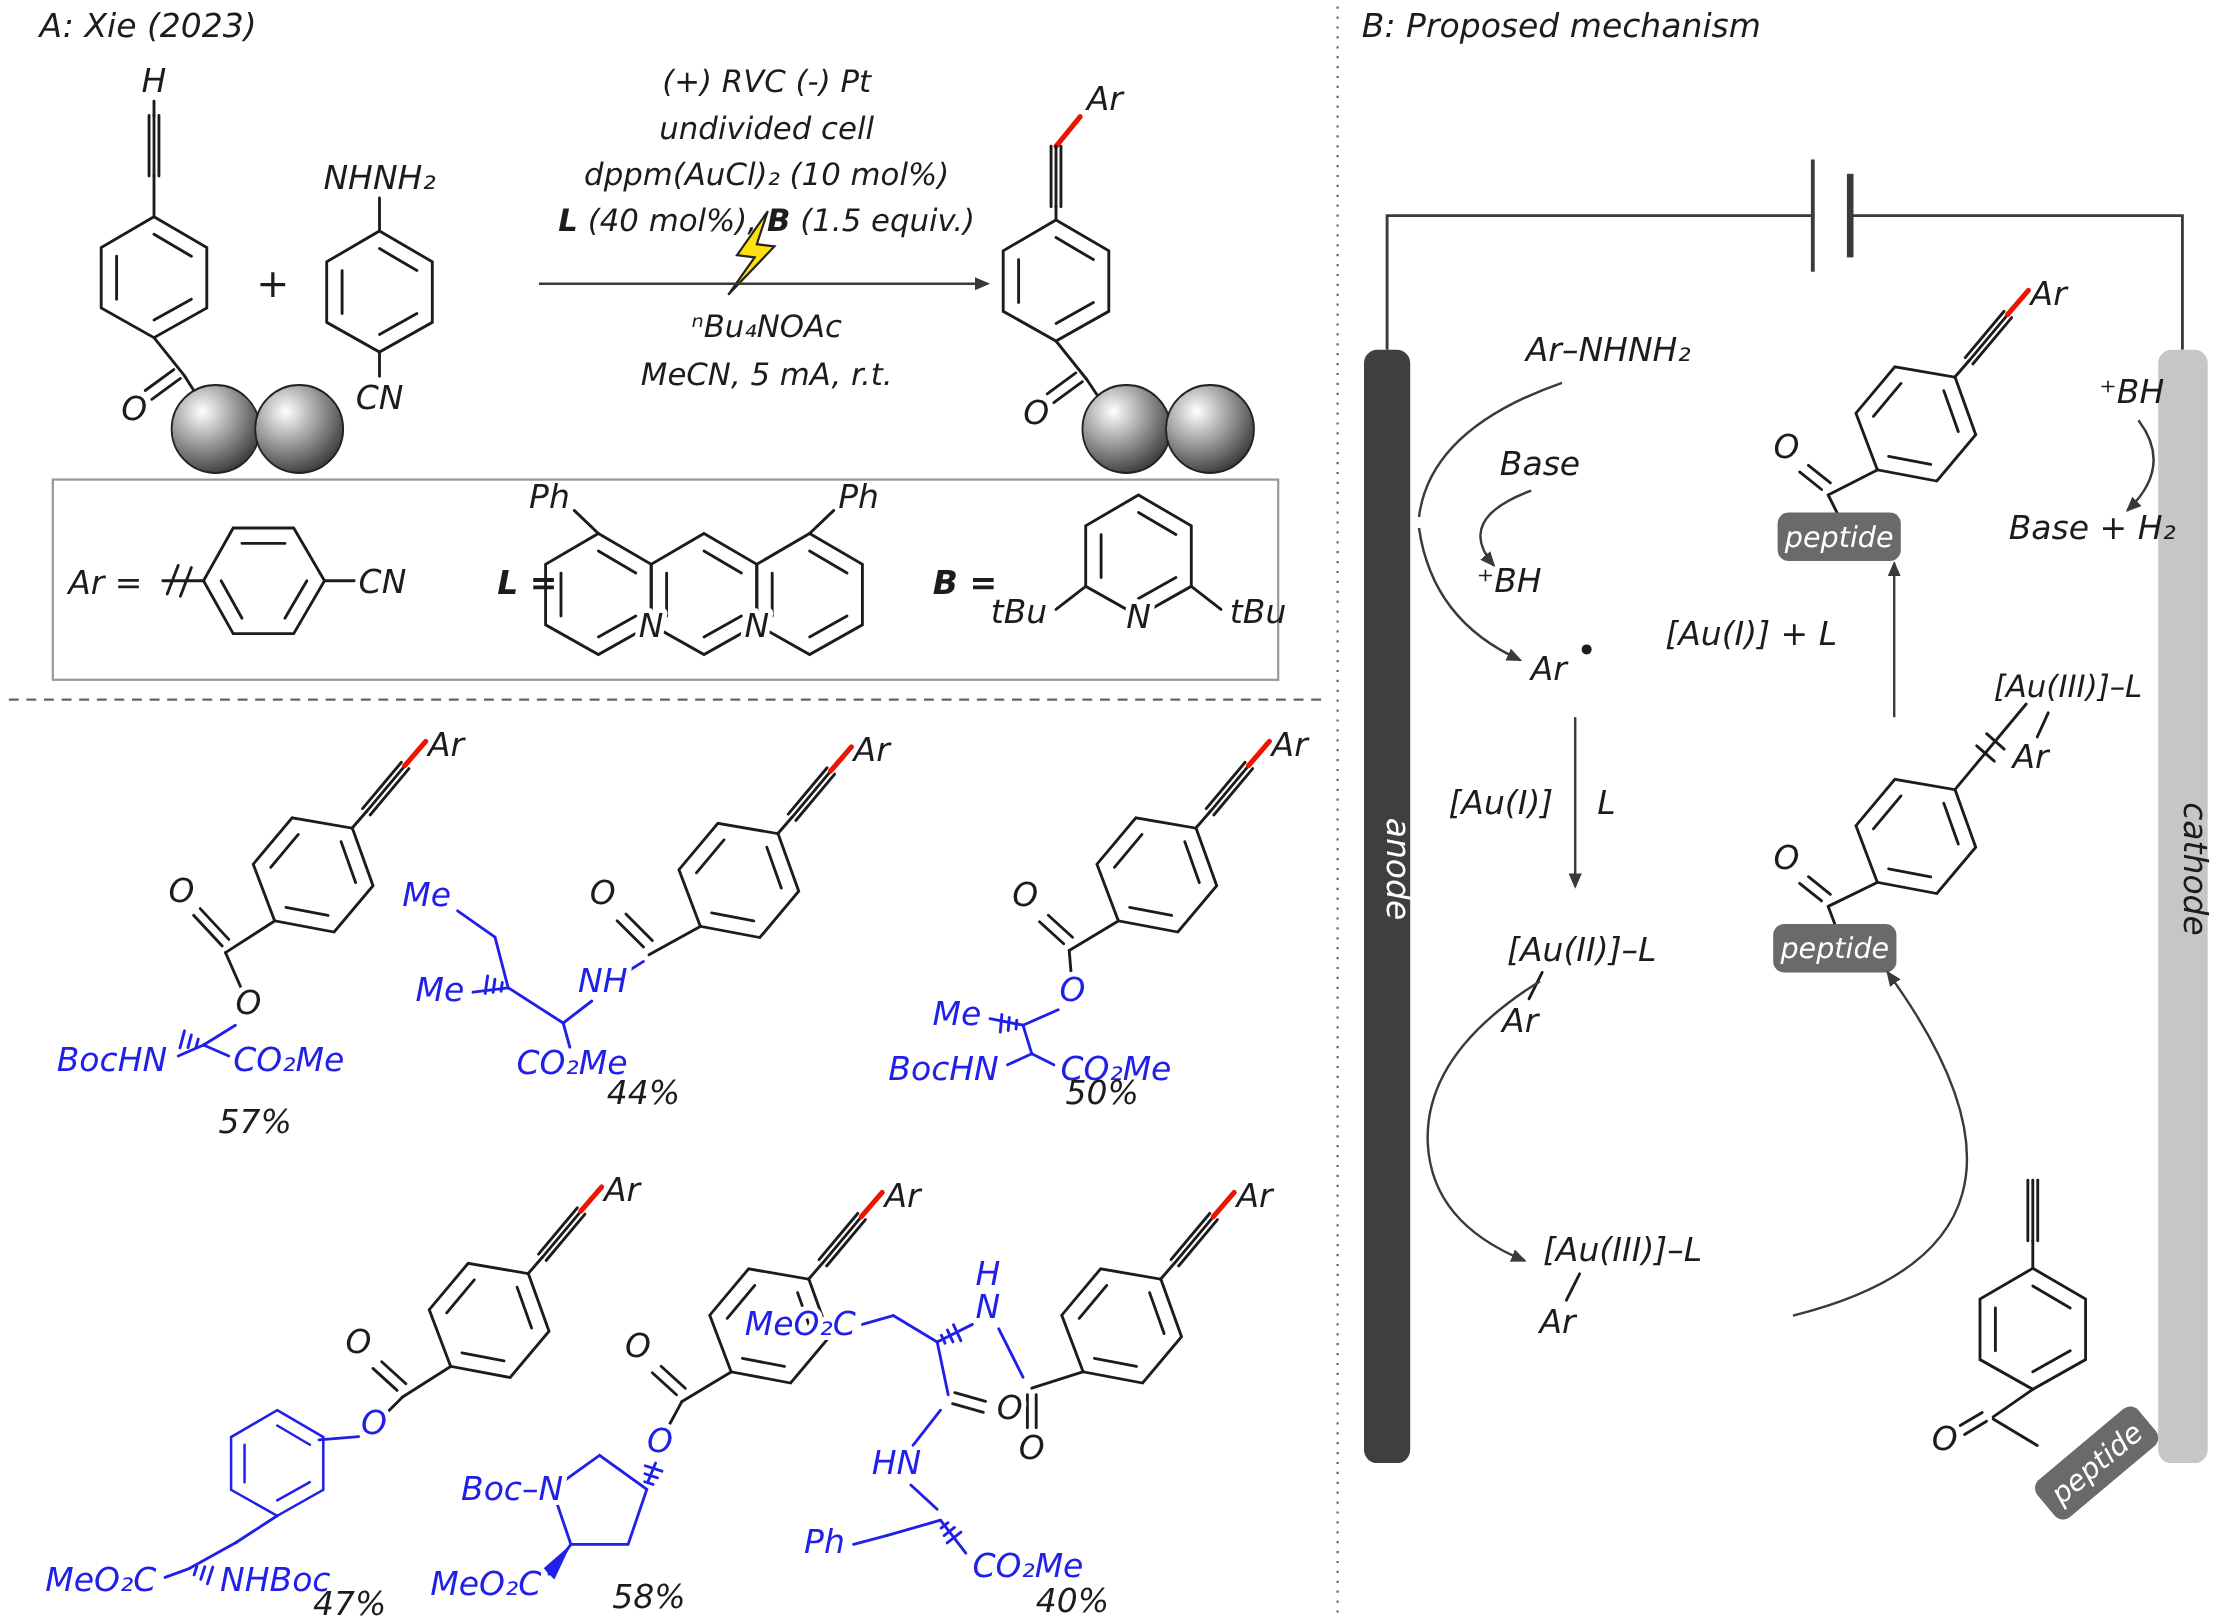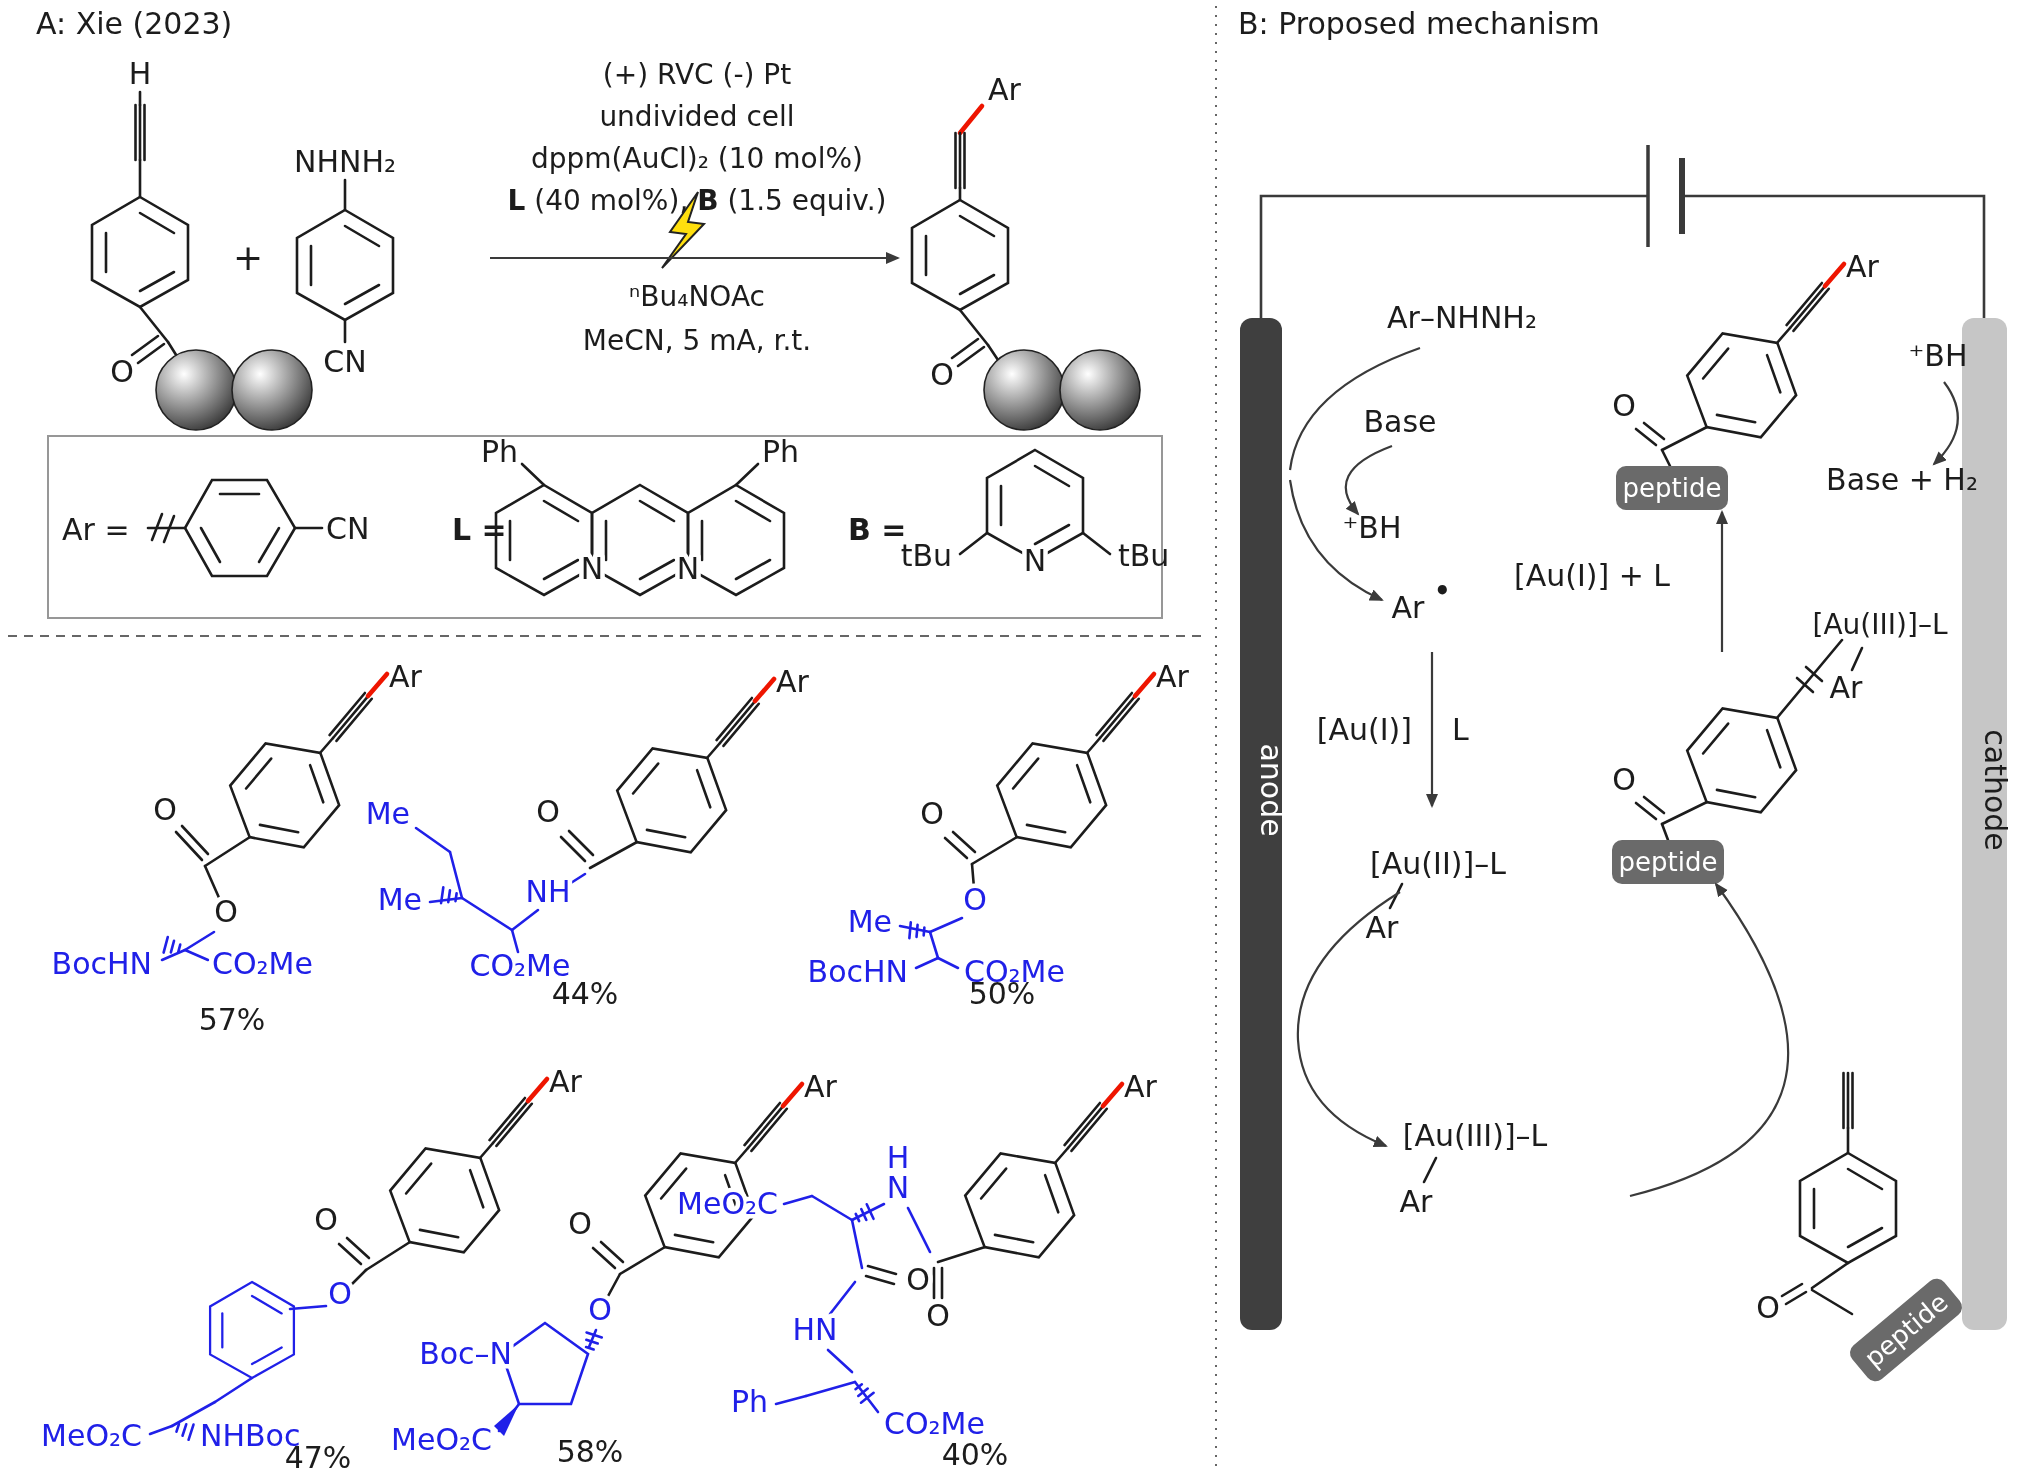--- a/index.html
+++ b/index.html
@@ -2,21 +2,21 @@
 <html style="--ink: #1c1c1c; --blue: #2020e8; --red: #ee1500; --anode: #3f3f3f; --cathode: #c6c6c6; --peptide: #6a6a6a; --bolt: #ffdf0e; --wire: #3a3a3a;"><head>
 <meta charset="utf-8">
 <style>
   :root{
     --ink:#1c1c1c; --blue:#2020e8; --red:#ee1500;
     --anode:#3f3f3f; --cathode:#c6c6c6; --peptide:#6a6a6a;
     --bolt:#ffdf0e; --wire:#3a3a3a;
   }
   html,body{margin:0;padding:0;background:#fff;}
   .stage{position:relative;width:2022px;height:1473px;background:#ffffff;
-         font-family:"DejaVu Sans","Liberation Sans",sans-serif;}
+         font-family:"DejaVu Sans","Liberation Sans",sans-serif;font-style:italic;}
   svg{display:block;}
   text{fill:var(--ink);font-size:30px;font-family:"DejaVu Sans","Liberation Sans",sans-serif;}
   .halo{paint-order:stroke fill;stroke:#ffffff;stroke-width:9px;stroke-linejoin:round;}
   .tb{fill:var(--blue);}
   .tw{fill:#ffffff;}
   .sm{font-size:26px;}
   .cond{font-size:28px;}
   .bold{font-weight:bold;}
   .bond{stroke:var(--ink);stroke-width:2.6;stroke-linecap:round;fill:none;}
   .bbl{stroke:var(--blue);stroke-width:2.6;stroke-linecap:round;fill:none;}

